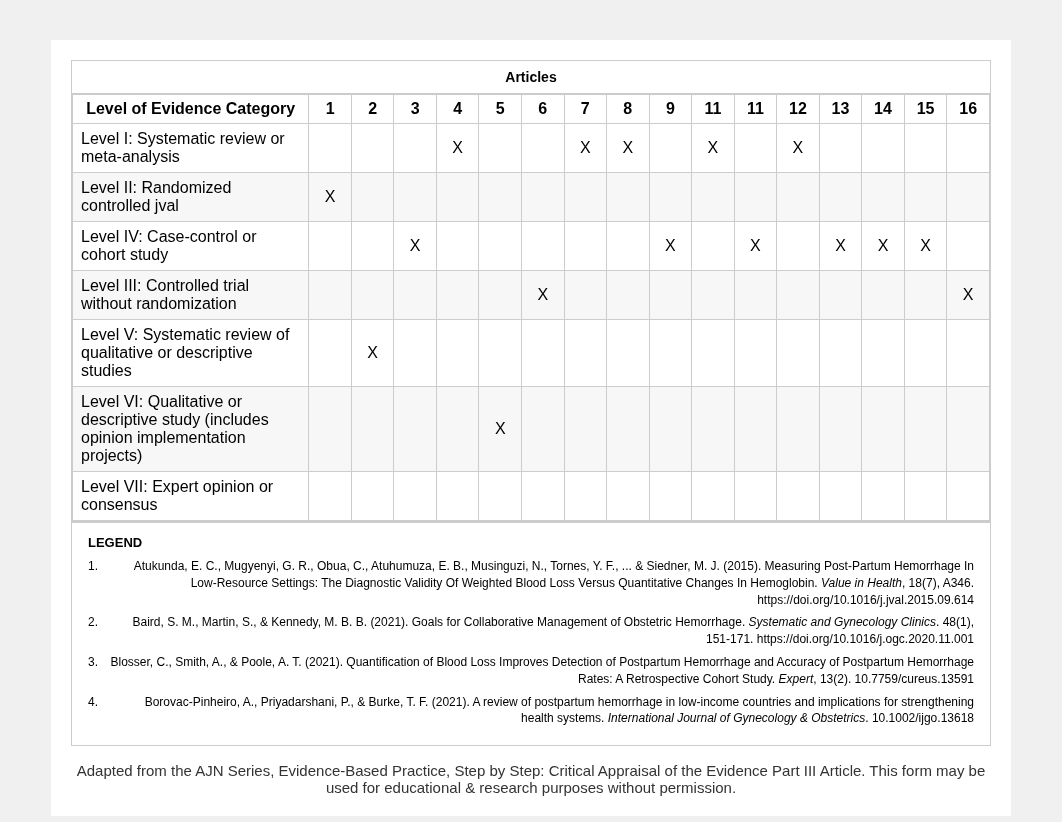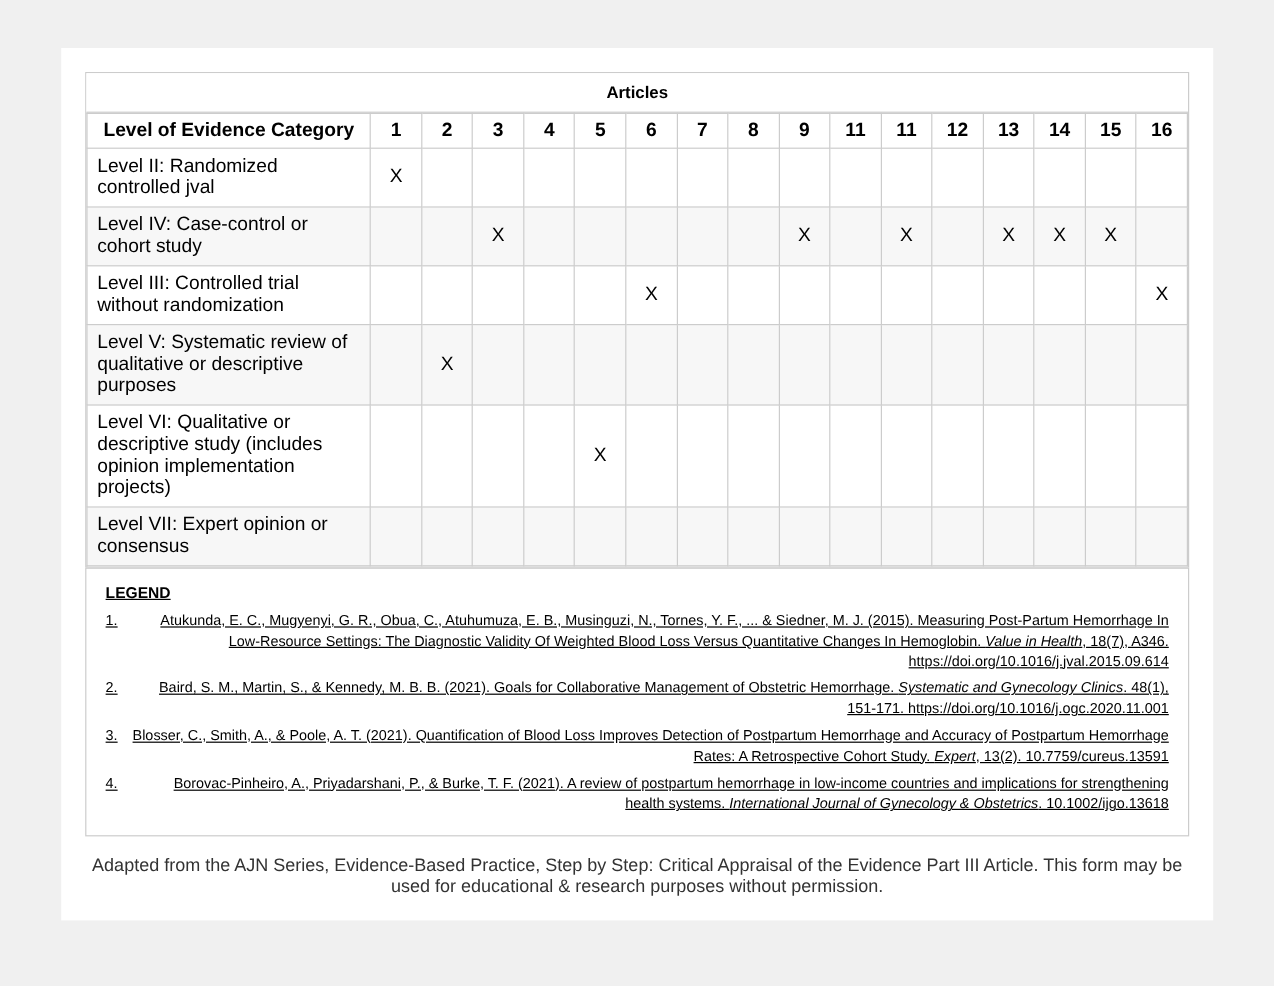--- a/index.html
+++ b/index.html
@@ -51,21 +51,20 @@
       background-color: #f7f7f7;
     }
     table tr:nth-child(odd) {
       background-color: #ffffff;
     }
     .legend-section {
       border: 1px solid #ccc;
       padding: 12px 16px;
       margin-bottom: 16px;
       font-size: 12px;
-      text-decoration: underline;
     }
     .legend-title {
       font-weight: bold;
       font-size: 13px;
       margin-bottom: 8px;
     }
     .legend-item {
       margin-bottom: 6px;
       line-height: 1.4;
       display: flex;
@@ -116,20 +115,39 @@
             <th class="col-num">11</th>
             <th class="col-num">11</th>
             <th class="col-num">12</th>
             <th class="col-num">13</th>
             <th class="col-num">14</th>
             <th class="col-num">15</th>
             <th class="col-num">16</th>
           </tr>
       </thead>
       <tbody id="table-body">
+      <tr>
+            <td class="category-cell">Level  I: Systematic review or meta-analysis</td>
+            <td></td>
+            <td></td>
+            <td></td>
+            <td>X</td>
+            <td></td>
+            <td></td>
+            <td>X</td>
+            <td>X</td>
+            <td></td>
+            <td>X</td>
+            <td></td>
+            <td>X</td>
+            <td></td>
+            <td></td>
+            <td></td>
+            <td></td>
+          </tr>
           <tr>
             <td class="category-cell">Level  II: Randomized controlled jval</td>
             <td>X</td>
             <td></td>
             <td></td>
             <td></td>
             <td></td>
             <td></td>
             <td></td>
             <td></td>
@@ -174,21 +192,21 @@
             <td></td>
             <td></td>
             <td></td>
             <td></td>
             <td></td>
             <td></td>
             <td></td>
             <td>X</td>
           </tr>
           <tr>
-            <td class="category-cell">Level V: Systematic review of qualitative or descriptive purposes</td>
+            <td class="category-cell">Level V: Systematic review of qualitative or descriptive studies</td>
             <td></td>
             <td>X</td>
             <td></td>
             <td></td>
             <td></td>
             <td></td>
             <td></td>
             <td></td>
             <td></td>
             <td></td>

